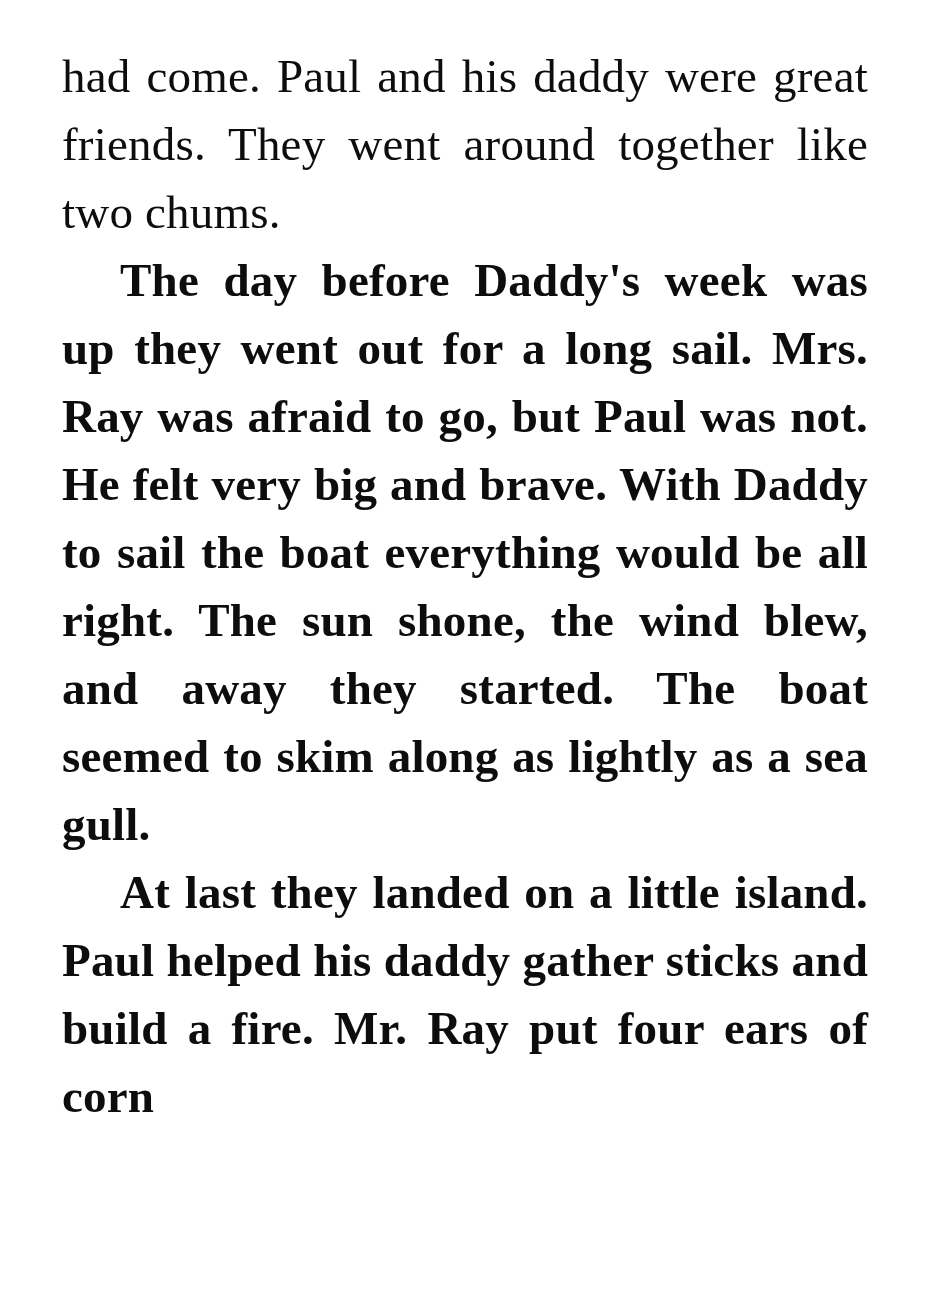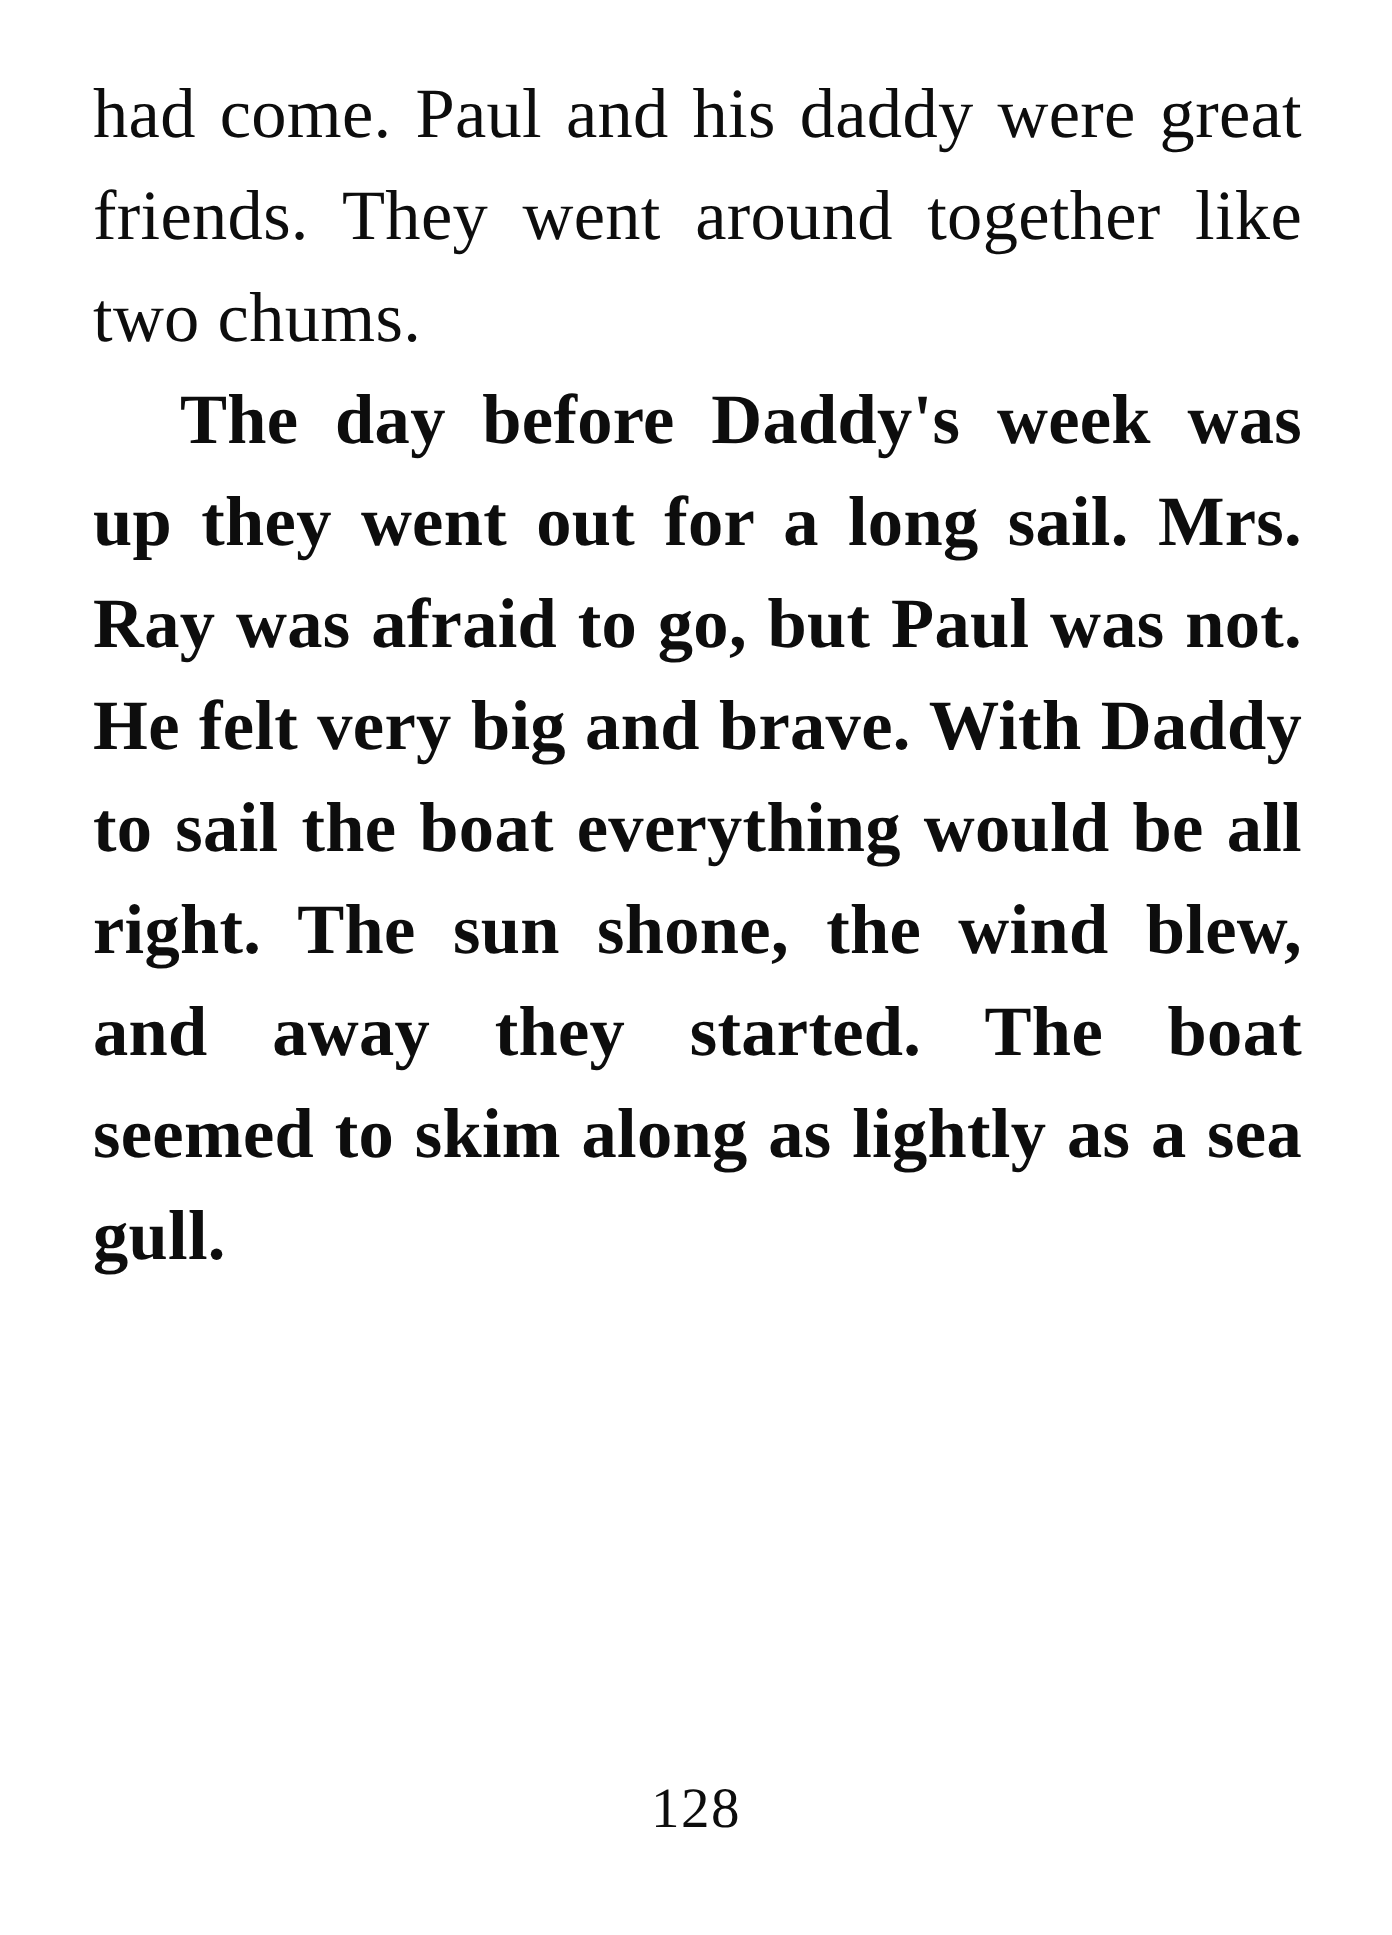--- a/index.html
+++ b/index.html
@@ -60,15 +60,15 @@
     letter-spacing: 1px;
   }
 </style>
 </head>
 <body>
 
 <div class="page">
   <div class="body-text">
     <p class="para first nostretch">had come.    Paul and his daddy were great friends.    They went around together like two chums.</p>
     <p class="para indented nostretch">The day before Daddy's week was up they went out for a long sail.   Mrs. Ray was afraid to go, but Paul was not.   He felt very big and brave.   With Daddy to sail the boat everything would be all right. The sun shone, the wind blew, and away they started.    The boat seemed to skim along as lightly as a sea gull.</p>
+    <p class="para indented nostretch">At last they landed on a little island.    Paul helped his daddy gather sticks and build a fire. Mr. Ray put four ears of corn</p>
   </div>
-  <div class="page-number">128</div>
 </div>
 
 </body></html>

